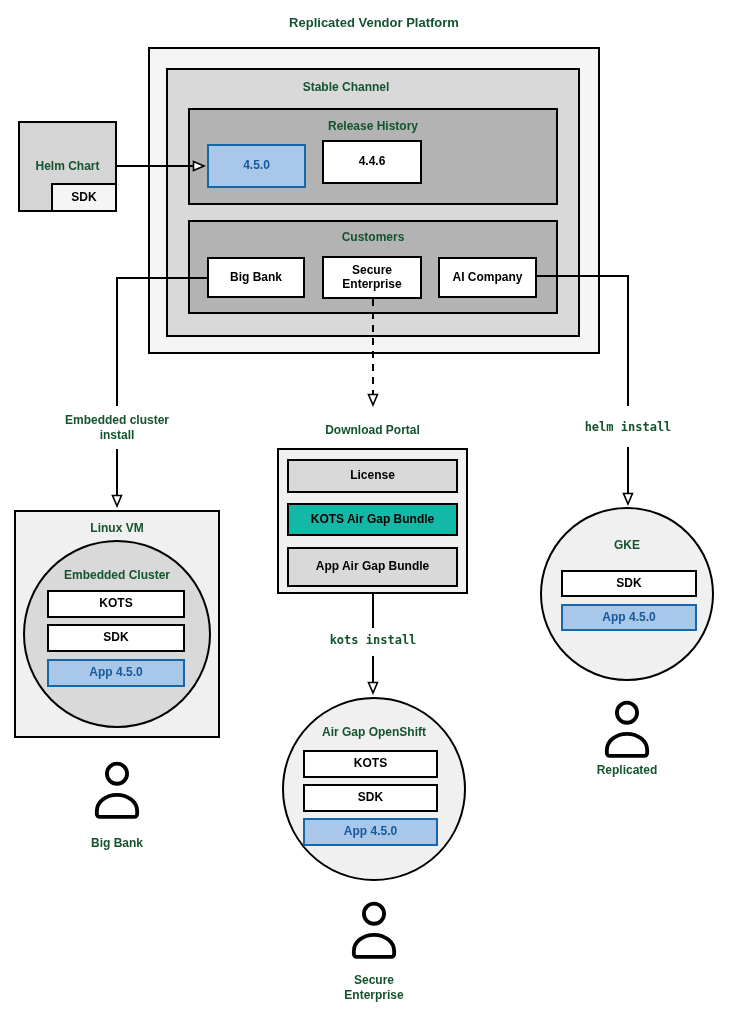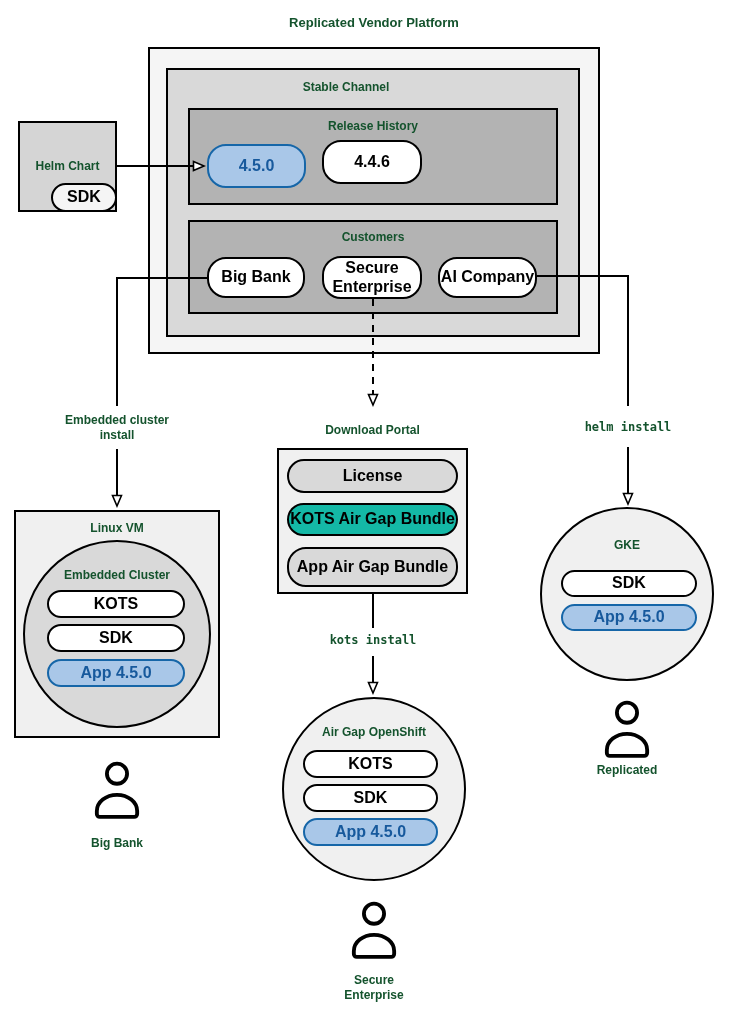--- a/index.html
+++ b/index.html
@@ -2,21 +2,21 @@
 <html><head>
 <meta charset="utf-8">
 <style>
   html,body{margin:0;padding:0;background:#fff;}
   .canvas{position:relative;width:734px;height:1026px;background:#ffffff;
           font-family:"Liberation Sans",sans-serif;overflow:hidden;}
   .box{position:absolute;box-sizing:border-box;border:2px solid #000;}
   .lbl{position:absolute;box-sizing:border-box;font-weight:bold;font-size:12px;
        color:#14532d;text-align:center;line-height:1.25;}
   .leaf{display:flex;align-items:center;justify-content:center;background:#fff;
-        font-weight:bold;font-size:16px;color:#000;text-align:center;line-height:1.15;border-radius:19px;}
+        font-weight:bold;font-size:12px;color:#000;text-align:center;line-height:1.15;}
   .blue{background:#a9c7e8;border-color:#1666a8;color:#17599c;}
   .fill-outer{background:#f5f5f5;}
   .fill-mid{background:#d9d9d9;}
   .fill-dark{background:#b3b3b3;}
   .fill-light{background:#f0f0f0;}
   .fill-helm{background:#d5d5d5;}
   .circle{border-radius:50%;}
   .mono{font-family:"DejaVu Sans Mono",monospace;font-weight:bold;font-size:12px;
         background:#fff;}
   .title{font-size:13px;}

